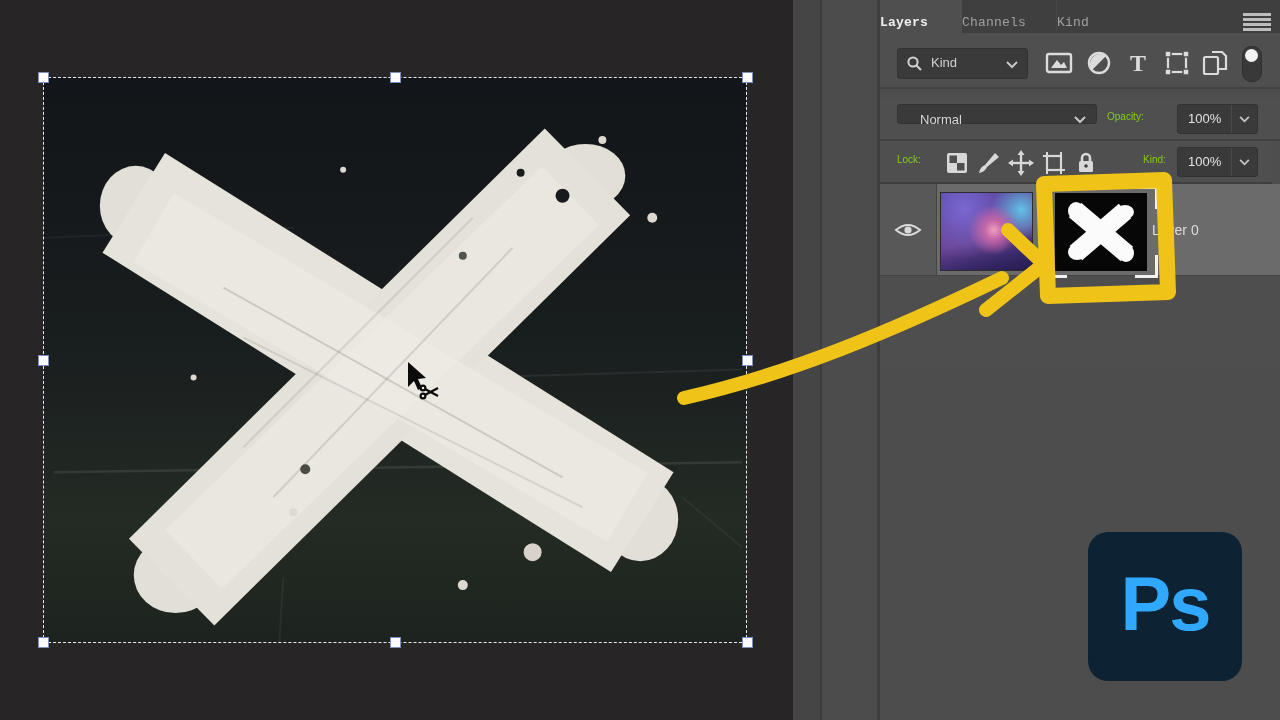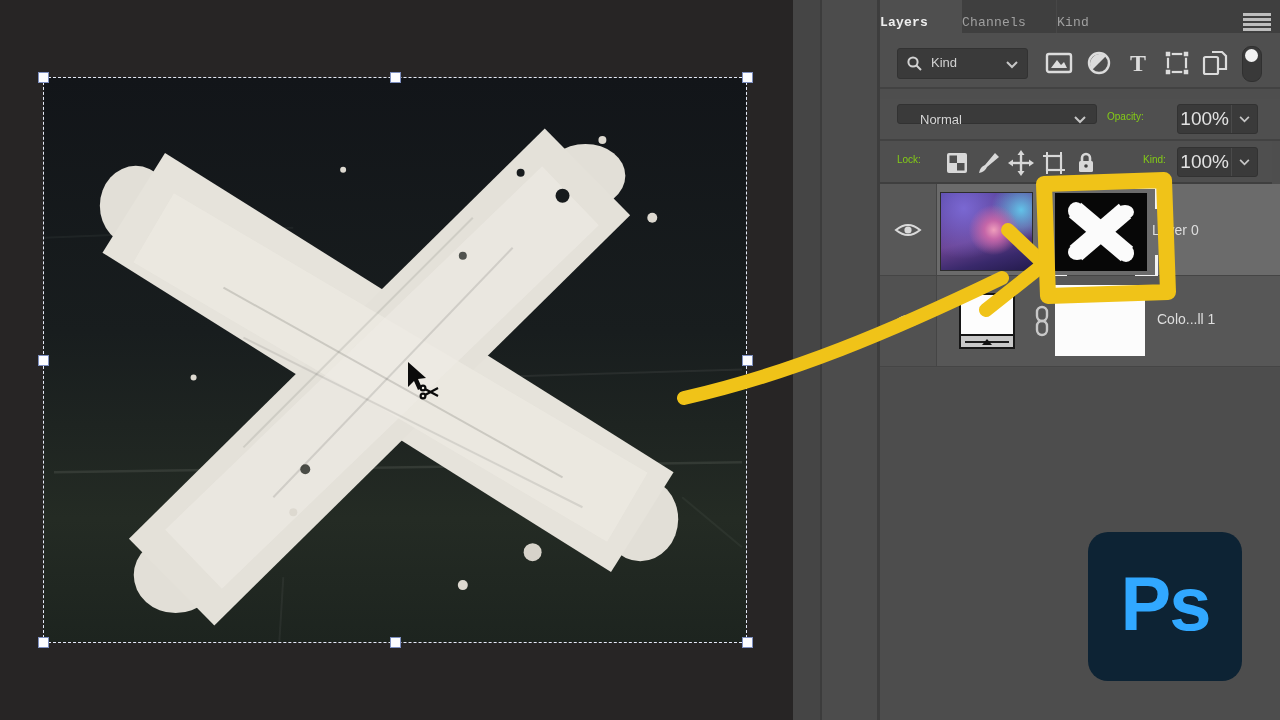--- a/index.html
+++ b/index.html
@@ -45,21 +45,21 @@
   .toggle .ball{position:absolute;left:1.5px;top:2px;width:13px;height:13px;border-radius:50%;background:#f2f2f2;}
 
   .blendrow{position:absolute;left:0;top:99px;width:400px;height:42px;background:#4f4f4f;
             border-bottom:2px solid #424242;box-sizing:border-box;}
   .dropbox{position:absolute;background:#3a3a3a;border:1px solid #323232;border-radius:3px;
            box-sizing:border-box;color:#d6d6d6;font-size:13px;}
   .blend-mode{left:17px;top:5px;width:200px;height:20px;line-height:29px;padding-left:22px;}
   .rowlabel{position:absolute;font-size:10px;color:#84cc16;text-align:right;}
   .valuebox{position:absolute;left:297px;top:5px;width:81px;height:30px;background:#3a3a3a;
             border:1px solid #323232;border-radius:3px;box-sizing:border-box;display:flex;}
-  .valuebox .val{width:54px;text-align:center;line-height:28px;font-size:19px;color:#e2e2e2;}
+  .valuebox .val{width:54px;text-align:center;line-height:28px;font-size:13px;color:#e2e2e2;}
   .valuebox .chev{width:25px;border-left:1px solid #4a4a4a;display:flex;align-items:center;justify-content:center;}
 
   .lockrow{position:absolute;left:0;top:141px;width:392px;height:43px;background:#4f4f4f;
            border-bottom:2px solid #3f3f3f;box-sizing:border-box;}
   .lic{position:absolute;top:9px;width:26px;height:26px;}
 
   .layerrows{position:absolute;left:0;top:184px;width:400px;}
   .lrow{position:relative;width:400px;border-bottom:1px solid #454545;box-sizing:border-box;}
   .lrow.sel{background:#6b6b6b;}
   .lrow.norm{background:#575757;}
@@ -321,40 +321,20 @@
               <ellipse cx="21" cy="18" rx="8" ry="9" fill="#fbfbfb"></ellipse>
               <ellipse cx="71" cy="60" rx="8" ry="9" fill="#fbfbfb"></ellipse>
               <ellipse cx="70" cy="19" rx="9" ry="7" fill="#fbfbfb"></ellipse>
               <ellipse cx="22" cy="59" rx="9" ry="8" fill="#fbfbfb"></ellipse>
             </svg>
           </div>
         </div>
         <span class="layername" style="left:272px;top:38px">Layer 0</span>
       </div>
 
-      <div class="lrow norm" style="height:91px">
-        <div class="eyecell">
-          <svg class="eye" width="28" height="20" viewBox="0 0 28 20">
-            <path d="M2,10 Q14,0 26,10 Q14,20 2,10 Z" stroke="#dadada" stroke-width="2" fill="none"></path>
-            <circle cx="14" cy="10" r="3.6" fill="#dadada"></circle>
-          </svg>
-        </div>
-        <div class="fillthumb">
-          <div class="bar">
-            <div class="line"></div>
-              <div class="tri"></div>
-          </div>
-        </div>
-        <svg class="linkicon" width="18" height="32" viewBox="0 0 18 32">
-          <rect x="4" y="2" width="10" height="14" rx="5" stroke="#c8c8c8" stroke-width="2.4" fill="none"></rect>
-          <rect x="4" y="16" width="10" height="14" rx="5" stroke="#c8c8c8" stroke-width="2.4" fill="none"></rect>
-        </svg>
-        <div class="maskthumb2"></div>
-        <span class="layername" style="left:277px;top:35px">Colo...ll 1</span>
-      </div>
     </div>
 
     <div class="emptyarea"></div>
   </div>
 
   <div class="pslogo">
     <span>Ps</span>
   </div>
 
   <svg class="annot" viewBox="0 0 1280 720">

